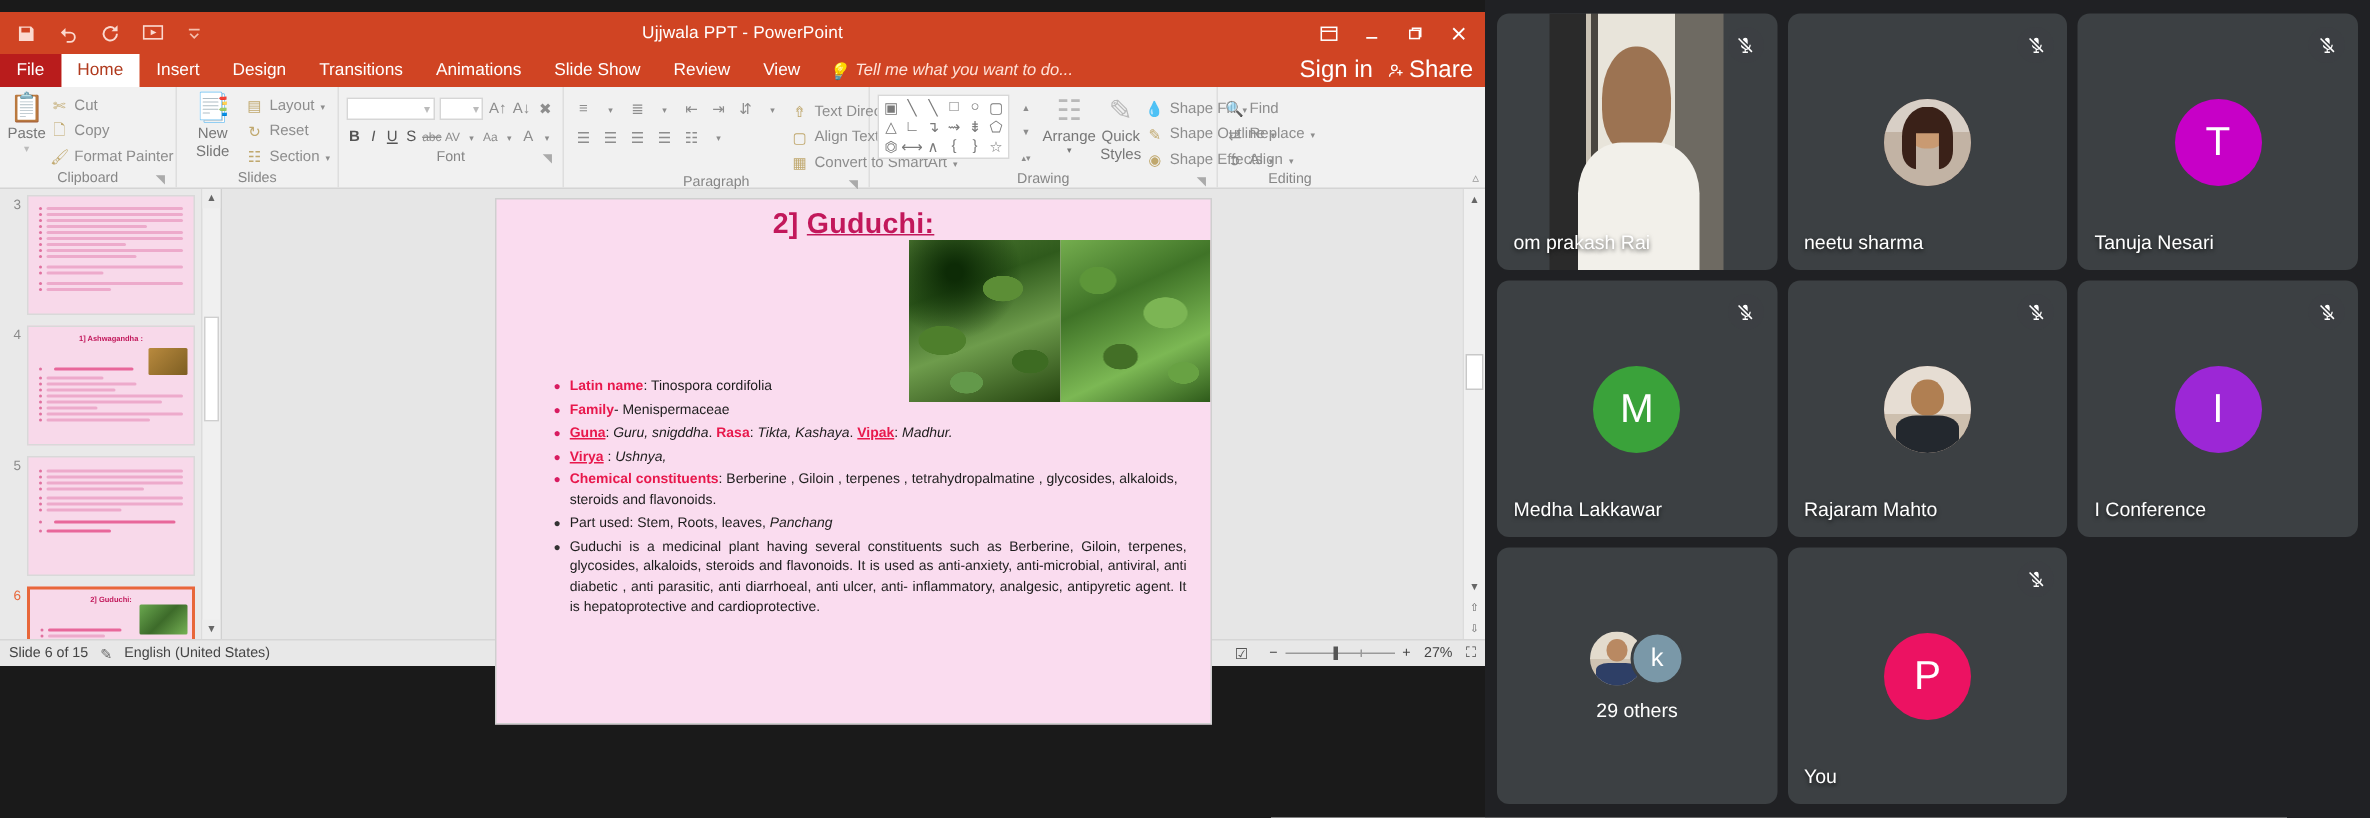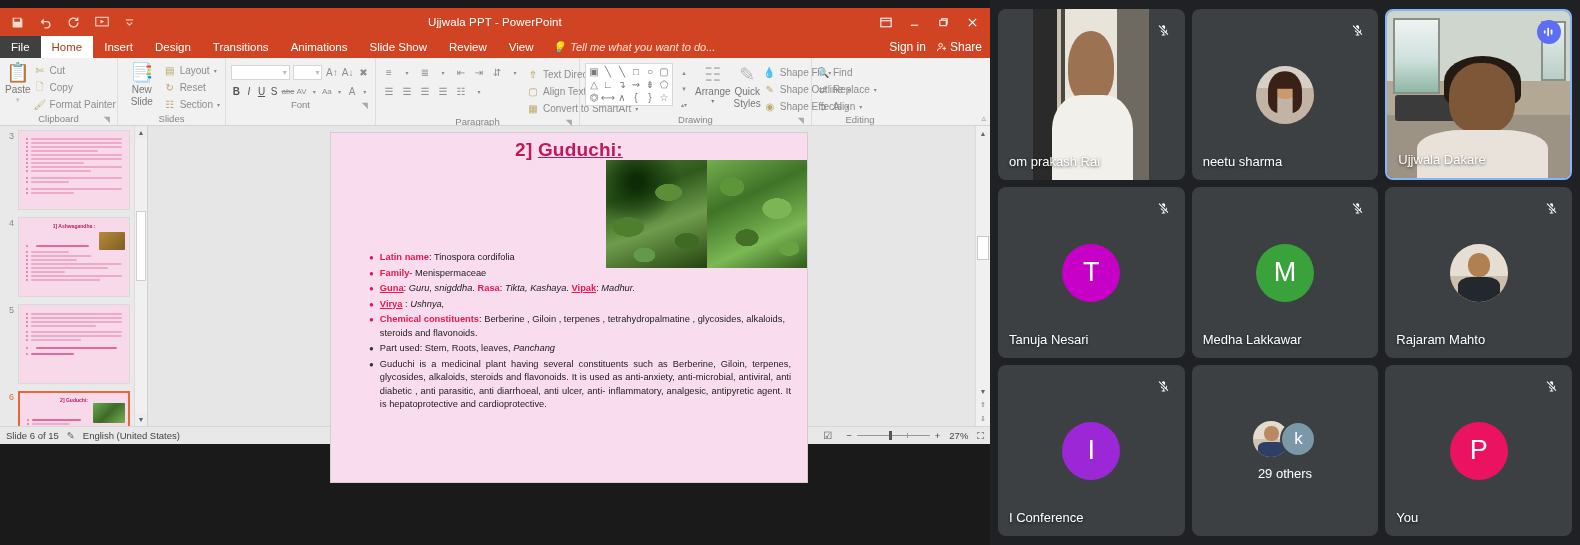--- a/index.html
+++ b/index.html
@@ -51,30 +51,30 @@
   
   .ribbon-tabs {
     height: 22px; background: #d04423;
     display: flex; align-items: stretch;
     font-size: 11.5px; flex: none; position: relative;
   }
   .rtab {
     padding: 0 11px; display: flex; align-items: center;
     color: #fff; height: 22px; white-space: nowrap;
   }
-  .rtab.file { background: #404040; }
+  .rtab.file { background: #b91c1c; }
   .rtab.active { background: #fff; color: #b03a1e; }
   .tellme {
     display: flex; align-items: center; gap: 4px;
     color: #ffe2d8; font-style: italic; padding: 0 8px;
     font-size: 11px;
   }
   .tb-right {
     margin-left: auto; display: flex; align-items: center;
-    gap: 10px; padding-right: 8px; color: #fff; font-size: 12px;
+    gap: 10px; padding-right: 8px; color: #fff; font-size: 16px;
   }
   .tb-right span { display: flex; align-items: center; gap: 3px; }
 
   
   .ribbon {
     height: 68px; background: #f1f1f1;
     border-bottom: 1px solid #d4d4d4;
     display: flex; flex: none; position: relative;
     font-size: 10.5px; color: #6a6a6a;
   }
@@ -1001,38 +1001,20 @@
           <path fill="#fff" d="M11.5 7.2a3.5 3.5 0 0 1-4.6 3.3l1.1 1.1A4.6 4.6 0 0 0 12.6 7.2zM4.4 7.2A3.6 3.6 0 0 0 7.5 10.7v2.1H5.8v1.2h4.4v-1.2H8.5v-2.1l.2 0"></path>
           <path stroke="#fff" stroke-width="1.3" d="M2.5 2l11 11"></path>
         </svg>
     </div>
     <div class="avatar-photo">
         <div class="ph-neetu"></div>
       </div>
     <div class="tile-name">neetu sharma</div>
   </div>
 
-  <div class="tile active">
-    <div class="feed feed-uj">
-      <div class="win-l"></div>
-        <div class="win-r"></div>
-        <div class="bed"></div>
-      <div class="hair"></div>
-        <div class="head"></div>
-        <div class="body"></div>
-    </div>
-    <div class="mic-badge speaking">
-      <svg width="14" height="12" viewBox="0 0 16 14">
-          <rect x="2" y="5" width="2" height="4" fill="#fff" rx="1"></rect>
-          <rect x="6" y="2" width="2" height="10" fill="#fff" rx="1"></rect>
-          <rect x="10" y="4" width="2" height="6" fill="#fff" rx="1"></rect>
-        </svg>
-    </div>
-    <div class="tile-name">Ujjwala Dakare</div>
-  </div>
 
   <div class="tile">
     <div class="mic-badge">
       <svg width="13" height="13" viewBox="0 0 16 16">
           <path fill="#fff" d="M8 1.5a2 2 0 0 1 2 2v3.2L6 3.1A2 2 0 0 1 8 1.5z"></path>
           <path fill="#fff" d="M11.5 7.2a3.5 3.5 0 0 1-4.6 3.3l1.1 1.1A4.6 4.6 0 0 0 12.6 7.2zM4.4 7.2A3.6 3.6 0 0 0 7.5 10.7v2.1H5.8v1.2h4.4v-1.2H8.5v-2.1l.2 0"></path>
           <path stroke="#fff" stroke-width="1.3" d="M2.5 2l11 11"></path>
         </svg>
     </div>
     <div class="avatar-circle" id="av-tanuja" style="background: rgb(199, 0, 199);">

